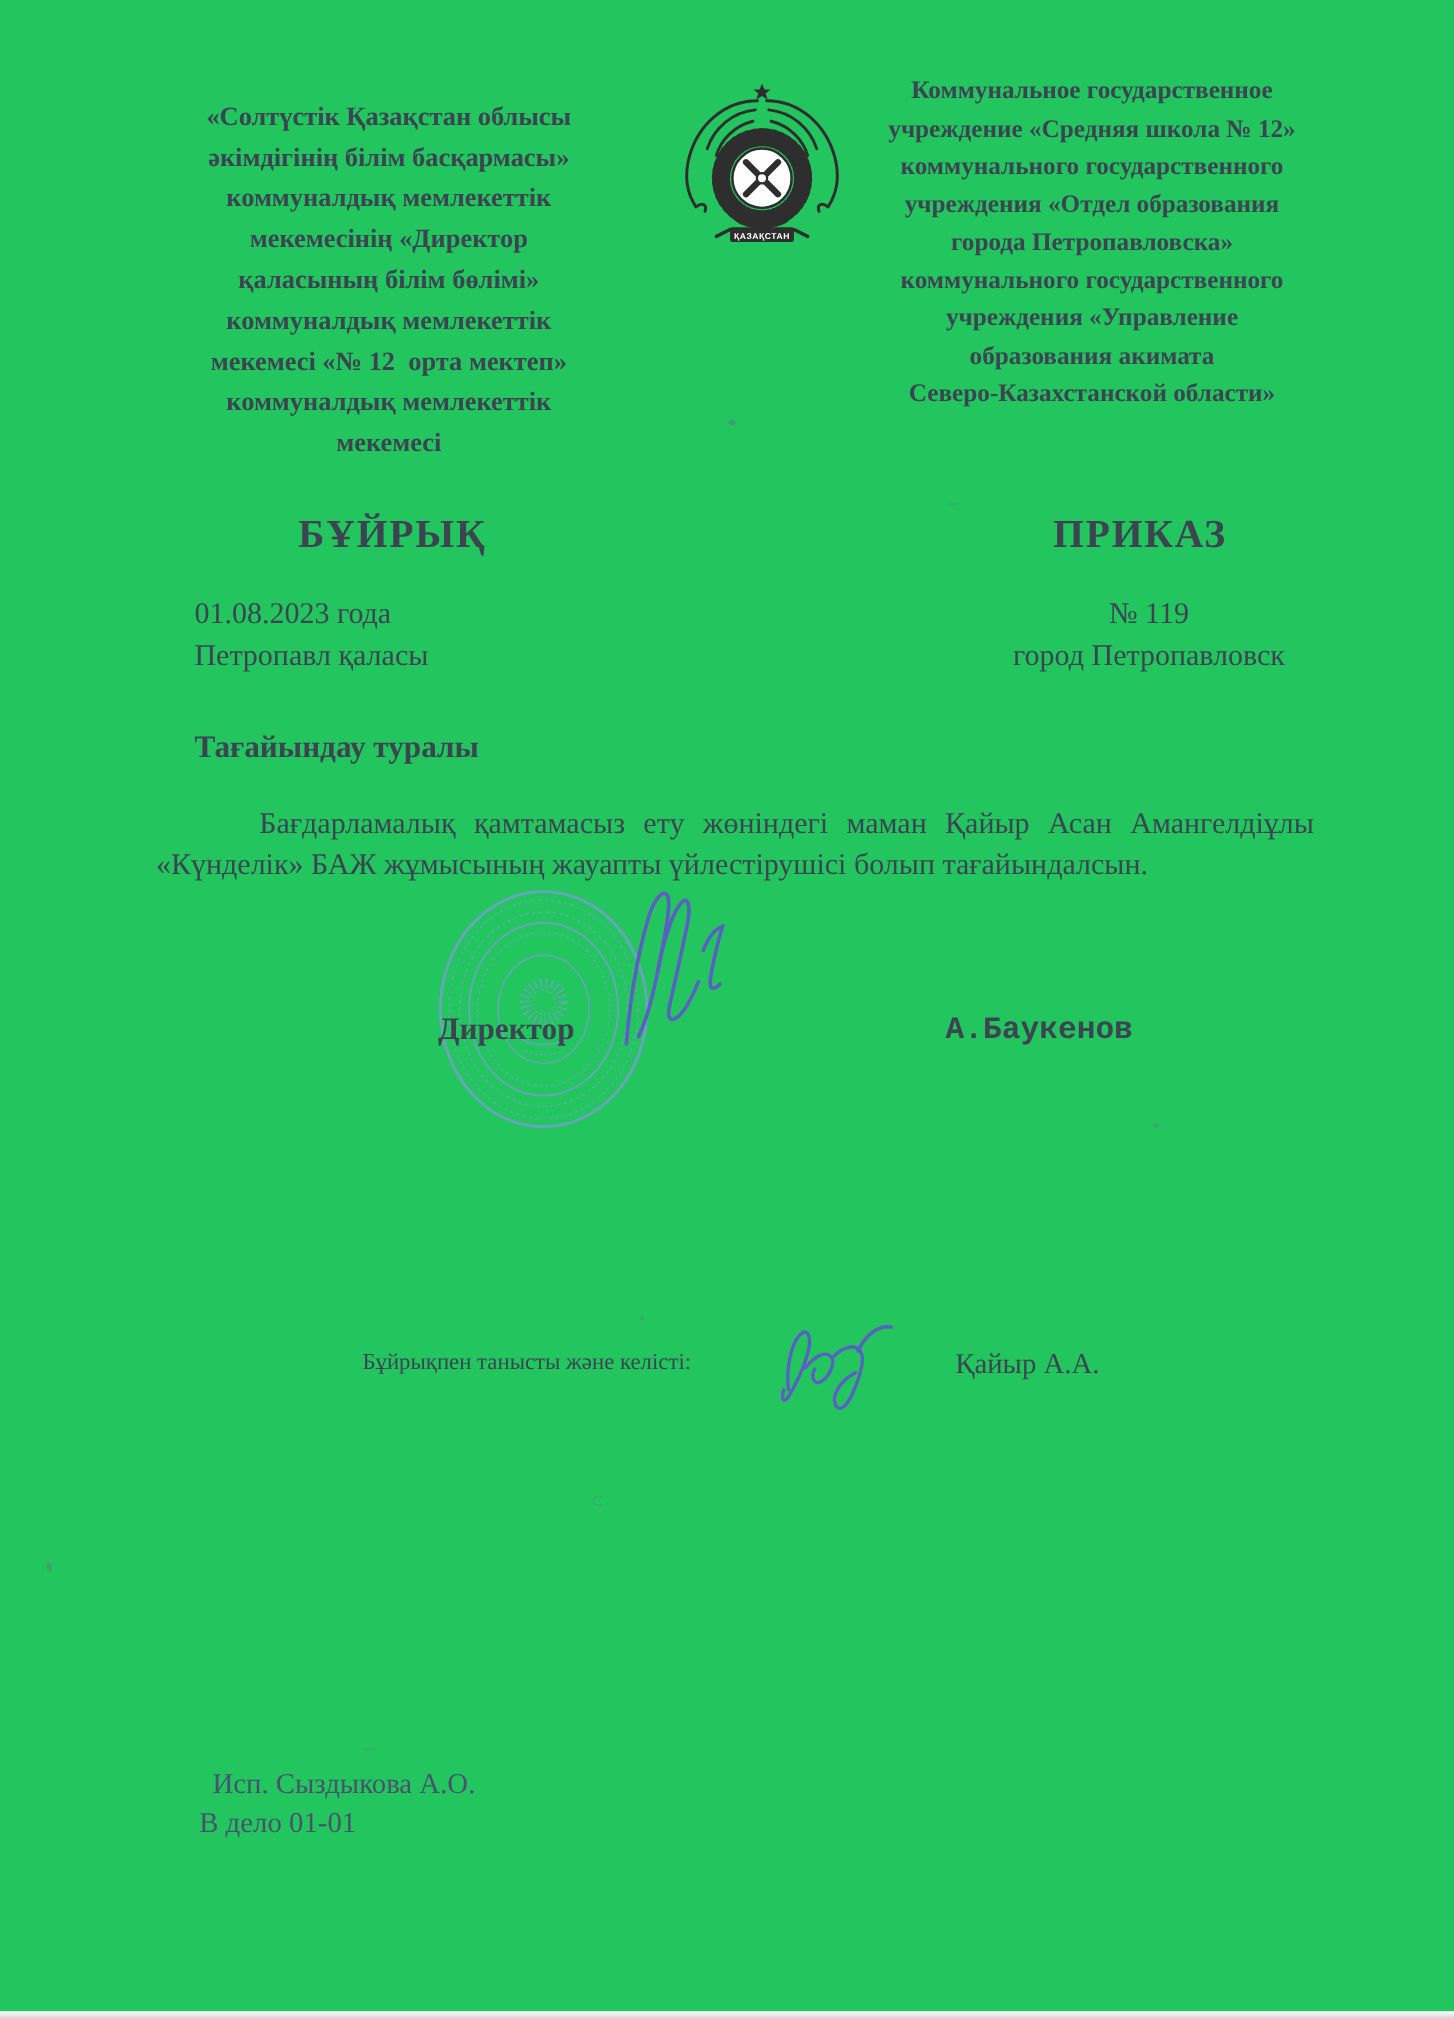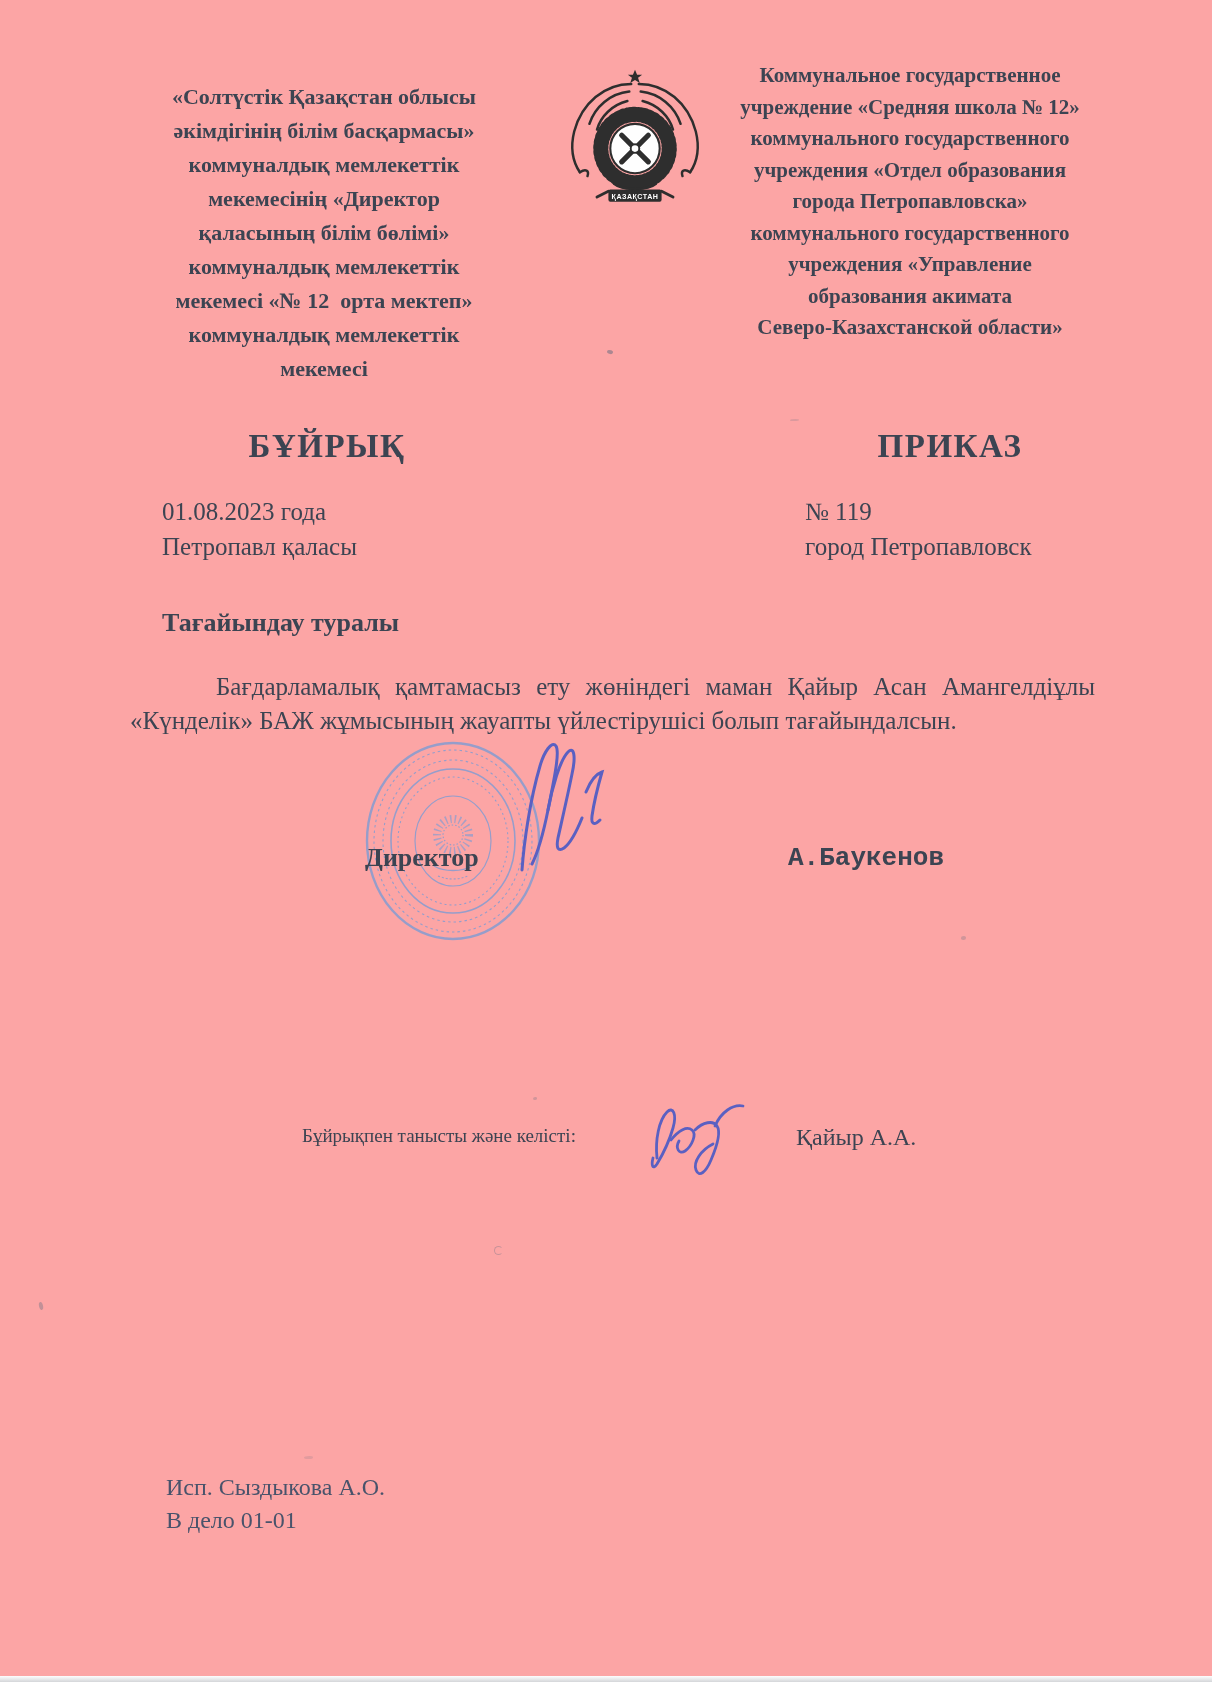--- a/index.html
+++ b/index.html
@@ -1,53 +1,53 @@
 <!DOCTYPE html>
 <html><head>
 <meta charset="utf-8">
 <style>
   html,body{margin:0;padding:0;background:#e8e8e8;}
   .page{
     position:relative; width:1212px; height:1682px;
-    background:#fca5a5; overflow:hidden;
+    background:#22c55e; overflow:hidden;
     font-family:"Liberation Serif","DejaVu Serif",serif;
     color:#3c4452;
   }
   
   .org{position:absolute; font-weight:bold; text-align:center; white-space:pre-wrap;}
   .org-left{left:124px; top:80px; width:400px; font-size:22px; line-height:34px;}
   .org-right{left:700px; top:60px; width:420px; font-size:21px; line-height:31.5px;}
   .emblem{position:absolute; left:559px; top:64px; width:152px; height:152px;}
   
   .order-title{position:absolute; top:428px; width:220px; text-align:center;
                font-size:33px; font-weight:bold; letter-spacing:1.5px;}
   .title-kk{left:217px;}
   .title-ru{left:840px;}
   .dateplace{position:absolute; left:162px; top:494px; font-size:25px; line-height:35px;}
-  .numplace{position:absolute; left:805px; top:494px; width:305px; 
+  .numplace{position:absolute; left:805px; top:494px; width:305px; text-align:center;
             font-size:25px; line-height:35px;}
   .subject{position:absolute; left:162px; top:608px; font-size:26px; font-weight:bold;}
   
   .body-par{position:absolute; left:130px; top:670px; width:965px;
             font-size:25px; line-height:34px;}
   .body-par > div:first-child{text-indent:86px; text-align:justify; text-align-last:justify;}
   
   .stamp{position:absolute; left:362px; top:738px; width:182px; height:206px;
          opacity:.8; filter:blur(.3px);}
   .sig{position:absolute;}
   .sig-director{left:494px; top:722px; width:125px; height:165px;}
   .sig-ack{left:645px; top:1096px; width:112px; height:80px;}
   .sign-label{position:absolute; top:843px; font-size:26px; font-weight:bold;text-align:center;}
   .director-label{left:365px;}
   .director-name{left:788px;font-family:Liberation Mono, monospace;}
   .ack-label{position:absolute; left:302px; top:1125px; font-size:19px;}
   .ack-name{position:absolute; left:796px; top:1124px; font-size:24px;}
   
   .footer-note{position:absolute; left:166px; font-size:24px; color:#49536b;}
-  .footer-exec{top:1474px;}
+  .footer-exec{top:1474px;margin-left:11px;}
   .footer-file{top:1507px;}
   
   .speck{position:absolute; background:#6a7082; border-radius:60% 40% 55% 45%;}
   .sp1{left:607px; top:350px; width:6px; height:4px; opacity:.55; transform:rotate(18deg);}
   .sp2{left:790px; top:419px; width:9px; height:2px; opacity:.22;}
   .sp3{left:961px; top:936px; width:5px; height:4px; opacity:.3;}
   .ring{position:absolute; left:494px; top:1246px; width:7px; height:7px; opacity:.35;
         border:1.3px solid #6a7082; border-radius:50%; border-right-color:transparent; background:none;}
   .sp5{left:39px; top:1302px; width:4px; height:8px; opacity:.4; transform:rotate(-14deg);}
   .sp6{left:533px; top:1097px; width:4px; height:3px; opacity:.3;}

